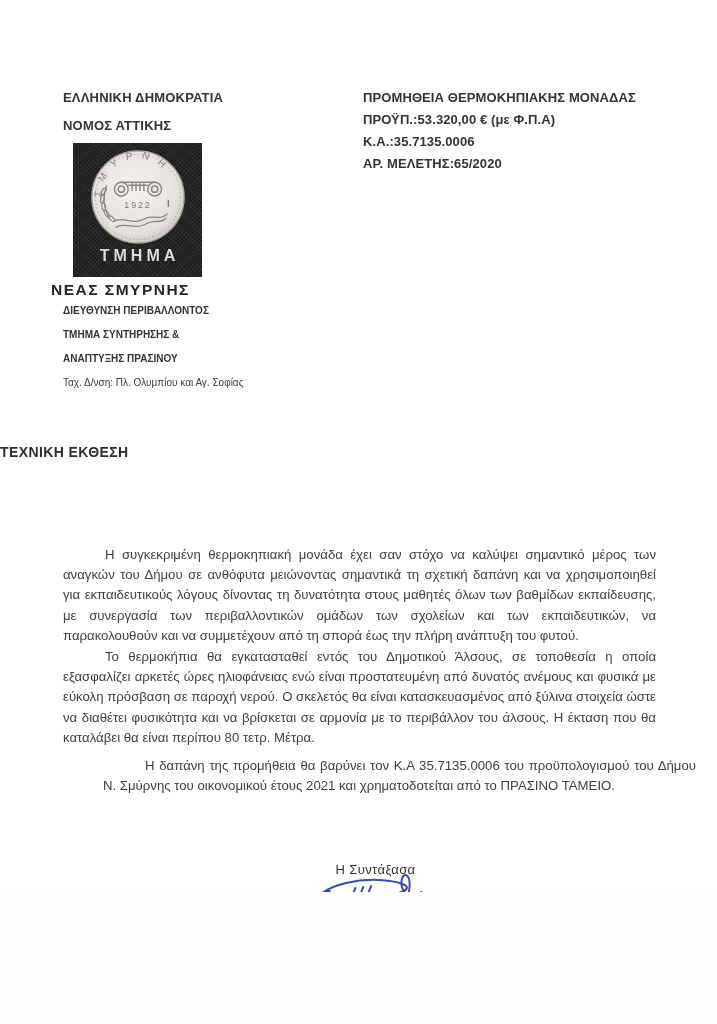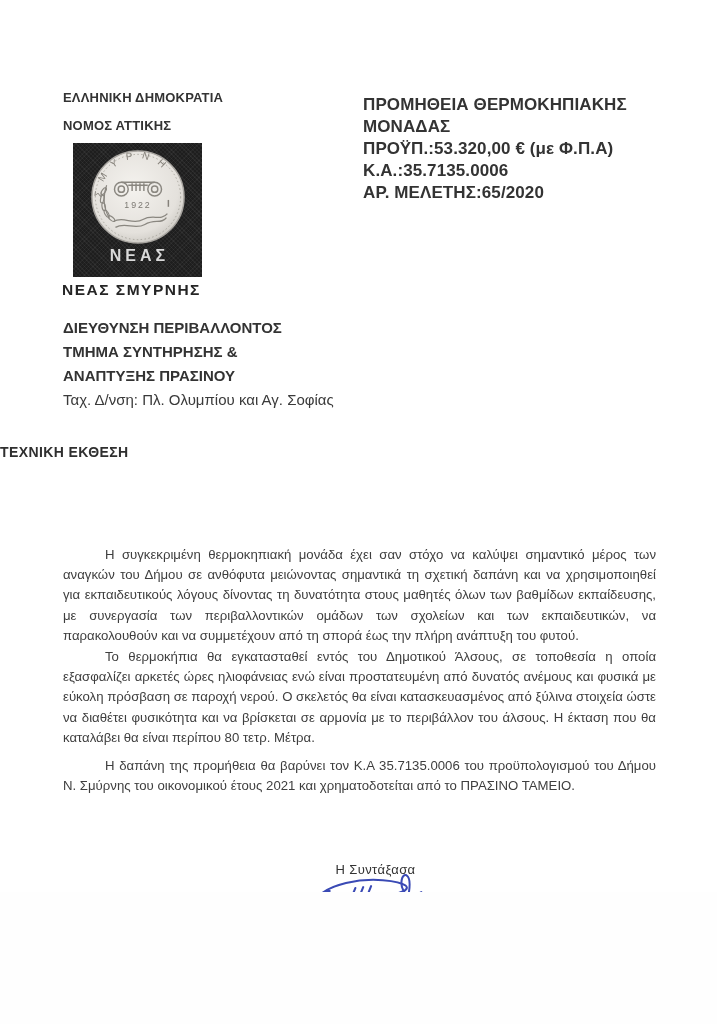--- a/index.html
+++ b/index.html
@@ -5,54 +5,54 @@
   html,body { margin:0; padding:0; background:#fefefe; }
   .page {
     position:relative; width:717px; height:892px; background:#fff;
     font-family:"Liberation Sans","DejaVu Sans",sans-serif;
     color:#3c3c3c; overflow:hidden;
   }
 
   
   .header-left { position:absolute; left:63px; top:90px; font-size:13px; font-weight:bold; color:#333; }
   .header-left .hl-line { margin-bottom:13px; letter-spacing:0.2px; }
-  .header-right { position:absolute; left:363px; top:94px; font-size:17px; font-weight:bold; color:#333; line-height:22px; letter-spacing:0.1px; }
+  .header-right { position:absolute; left:363px; top:87px; font-size:13px; font-weight:bold; color:#333; line-height:22px; letter-spacing:0.1px; }
 
   
   .logo {
     position:absolute; left:73px; top:143px; width:129px; height:134px;
     background-color:#1e1e1e;
     background-image:
       repeating-linear-gradient(45deg, rgba(255,255,255,0.05) 0 1px, transparent 1px 3px),
       repeating-linear-gradient(-45deg, rgba(255,255,255,0.04) 0 1px, transparent 1px 3px);
     display:flex; flex-direction:column; align-items:center;
   }
   .coin-wrap { margin-top:5px; width:98px; height:98px; }
   .logo-dimos {
     color:#dadada; font-size:16px; font-weight:600; letter-spacing:4px;
     margin-top:1px; padding-left:4px;
   }
 
-  .muni-name { position:absolute; left:62px; top:281px; font-size:15.5px; font-weight:bold; letter-spacing:1.5px; color:#252525; }
+  .muni-name { position:absolute; left:51px; top:281px; font-size:15.5px; font-weight:bold; letter-spacing:1.5px; color:#252525; }
 
-  .dept { position:absolute; left:63px; top:316px; font-size:15px; line-height:24px; color:#3a3a3a; }
+  .dept { position:absolute; left:63px; top:299px; font-size:10px; line-height:24px; color:#3a3a3a; }
   .dept .bold { font-weight:bold; color:#333; }
 
   .doc-title { position:absolute; left:0; width:717px; top:444px; text-align:left; font-size:14px; font-weight:bold; color:#2f2f2f; letter-spacing:0.4px; }
 
   
   .para {
     position:absolute; left:63px; width:593px;
     font-size:13.2px; line-height:20.2px; text-align:justify;
     text-indent:42px; color:#3e3e3e; margin:0;
   }
   .p1 { top:492px; }
   .p2 { top:545px; }
   .p3 { top:647px; }
-  .p4 { top:756px; }
+  .p4 { top:756px;margin-left:40px; }
 
   
   .sig-block { position:absolute; left:288px; top:862px; width:175px; text-align:center; }
   .sig-role { font-size:13px; color:#333; letter-spacing:0.4px; }
   .sig-scrawl { display:block; margin:-6px auto -8px; width:128px; height:44px; }
   .sig-name { font-size:13px; font-weight:bold; color:#2e2e2e; margin-top:0; }
   .sig-title { font-size:13px; font-weight:bold; color:#c2410c; margin-top:6px; }
 </style>
 </head>
 <body>
@@ -109,21 +109,21 @@
         <ellipse cx="18" cy="67" rx="4" ry="1.7" transform="rotate(-120 18 67)"></ellipse>
         <ellipse cx="23" cy="72" rx="4" ry="1.7" transform="rotate(-140 23 72)"></ellipse>
       </g>
 
       <g stroke="#8a8780" stroke-width="1.3" fill="none">
         <path d="M25,75 C35,69 45,79 55,73 C65,67 73,75 80,67"></path>
         <path d="M27,81 C37,75 47,84 57,78 C67,72 74,78 79,71"></path>
       </g>
       <line x1="81" y1="53" x2="81" y2="60" stroke="#85817a" stroke-width="1.5"></line>
     </svg>
-    <div class="logo-dimos">ΝΕΑΣ</div>
+    <div class="logo-dimos">ΤΜΗΜΑ</div>
   </div>
 
   <div class="muni-name">ΝΕΑΣ ΣΜΥΡΝΗΣ</div>
 
   <div class="dept">
     <div class="bold">ΔΙΕΥΘΥΝΣΗ ΠΕΡΙΒΑΛΛΟΝΤΟΣ</div>
     <div class="bold">ΤΜΗΜΑ ΣΥΝΤΗΡΗΣΗΣ &amp;</div>
     <div class="bold">ΑΝΑΠΤΥΞΗΣ ΠΡΑΣΙΝΟΥ</div>
     <div>Ταχ. Δ/νση: Πλ. Ολυμπίου και Αγ. Σοφίας</div>
   </div>

